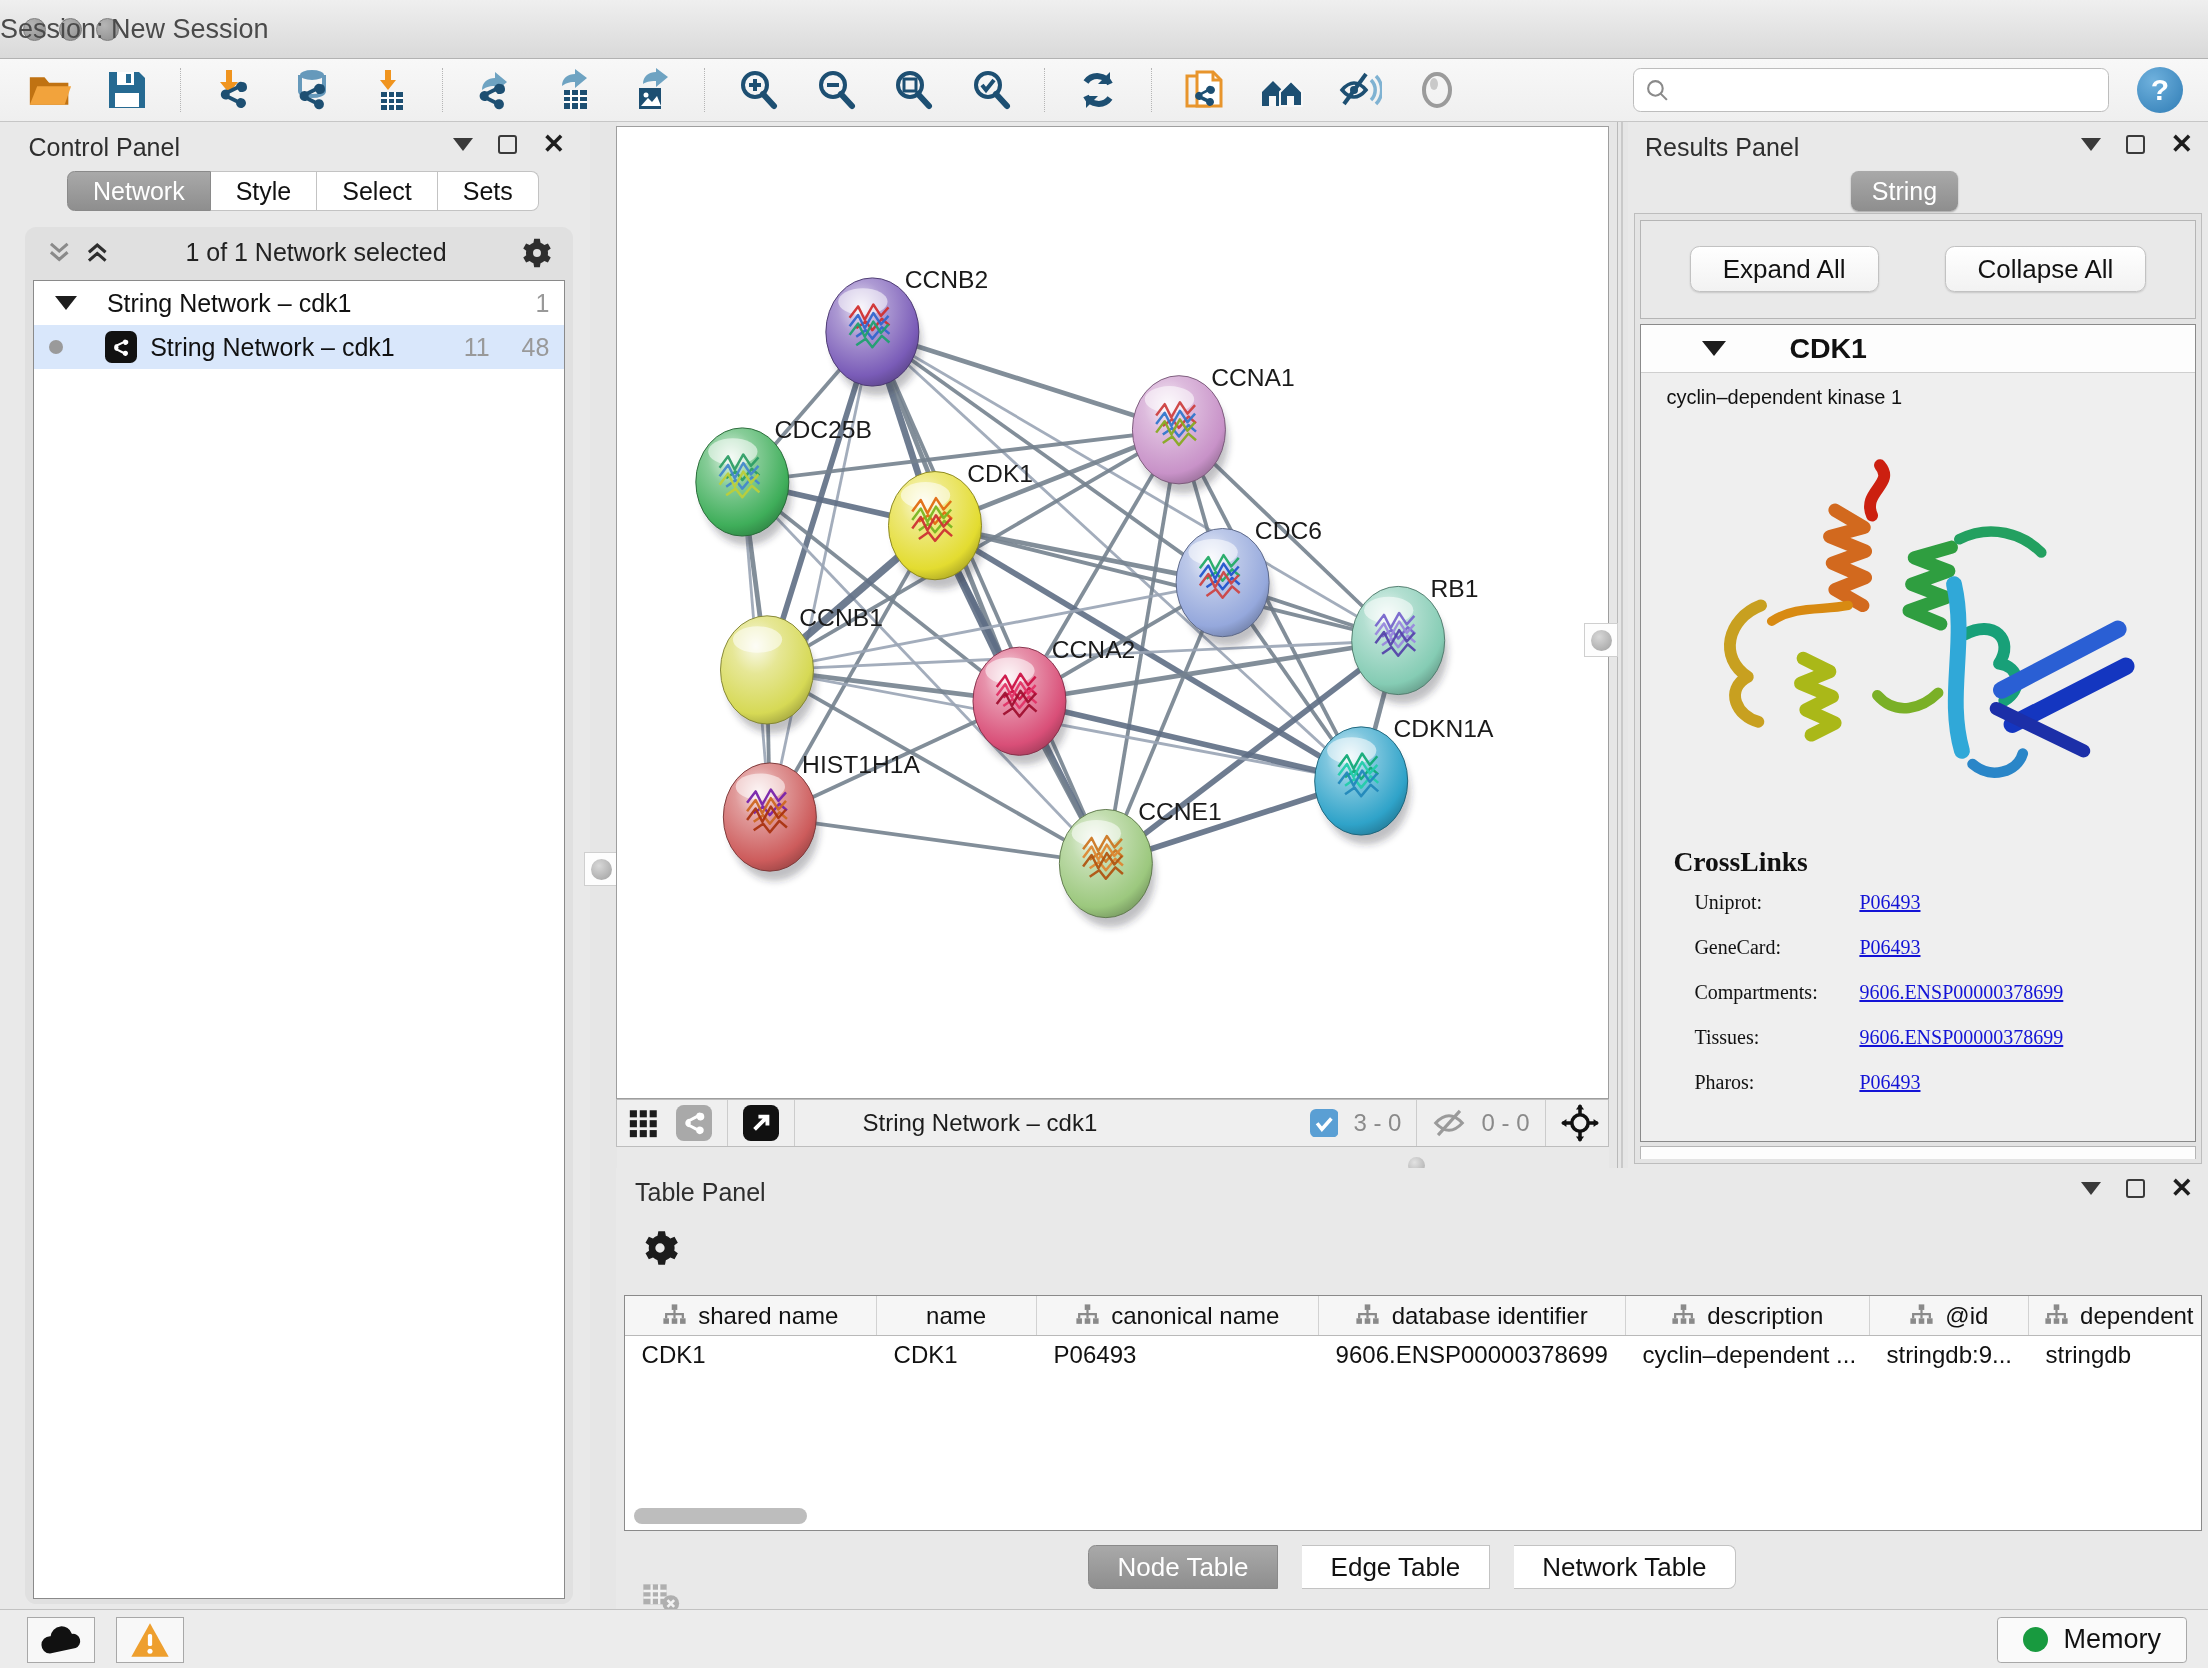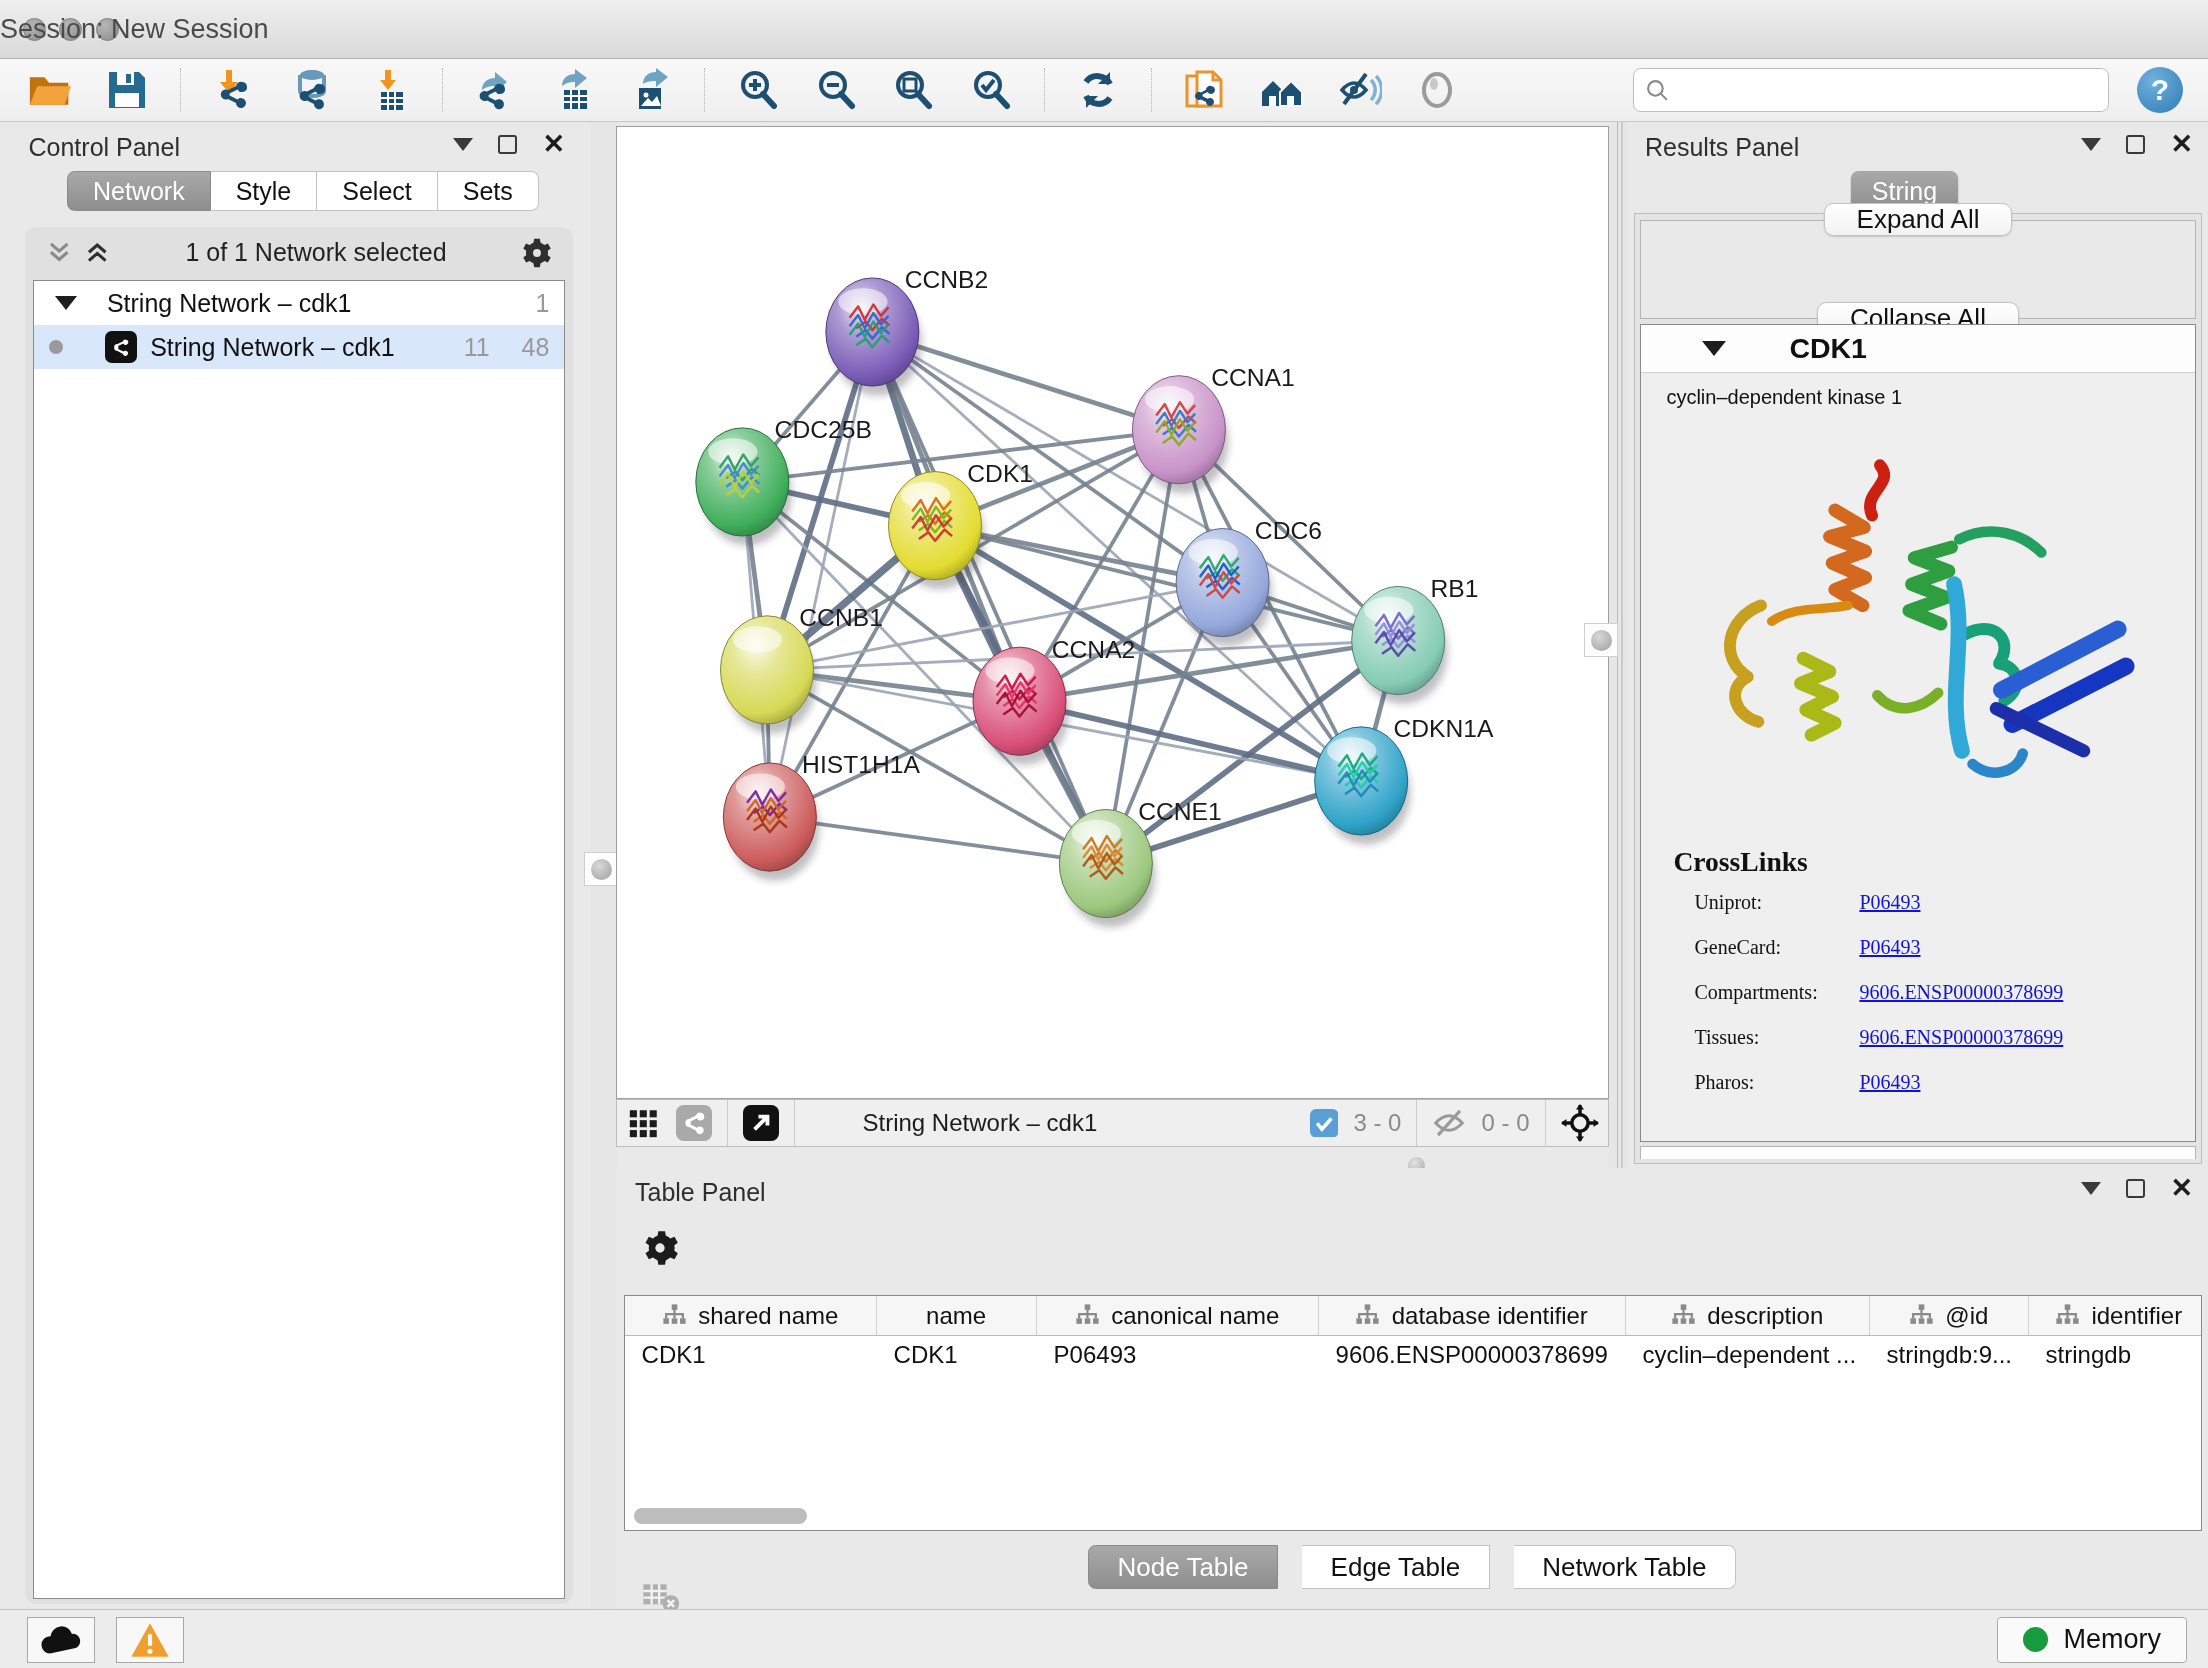--- a/index.html
+++ b/index.html
@@ -82,21 +82,21 @@
 
   
   .results-panel { position:absolute; left:1628px; top:122px; width:580px; height:1046px; background:#e9e9e9; }
   .rp-header { position:absolute; left:17px; top:11.4px; }
   .results-panel .win-ctrls { right:15px; top:13.3px; }
   .string-tab { position:absolute; left:223px; top:49px; width:107px; height:40px; border-radius:7.6px;
     background:linear-gradient(#a9a9a9,#8e8e8e); color:#fff; font-size:25px; display:flex; align-items:center; justify-content:center;
     box-shadow:0 1px 1.9px rgba(0,0,0,.3); }
   .rp-outer { position:absolute; left:5.7px; right:5.7px; top:91px; bottom:3.8px; background:#e4e4e4; border:1px solid #bdbdbd; }
   .rp-btnbox { position:absolute; left:5.7px; right:5.7px; top:5.7px; height:99px; background:#e9e9e9; border:1px solid #b5b5b5;
-    display:flex; align-items:center; justify-content:center; gap:66px;flex-direction:column; }
+    display:flex; align-items:center; justify-content:center; gap:66px; }
   .rp-btn { height:46px; padding:0 32px; background:linear-gradient(#ffffff,#f2f2f2); border:1px solid #c2c2c2;
     border-radius:9.5px; font-size:26px; color:#111; display:flex; align-items:center; box-shadow:0 1px 1.9px rgba(0,0,0,.15); }
   .rp-protbox { position:absolute; left:5.7px; right:5.7px; top:110px; height:818px; border:1.9px solid #8a8a8a; background:#efefef; }
   .rp-prot-header { position:absolute; left:0; right:0; top:0; height:48px; background:#fdfdfd; border-bottom:1px solid #cfcfcf;
     display:flex; align-items:center; }
   .rp-prot-caret { width:0; height:0; border-left:12.4px solid transparent; border-right:12.4px solid transparent; border-top:15px solid #1d1d1d; margin-left:61px; }
   .rp-prot-name { font-size:28.5px; font-weight:bold; color:#111; margin-left:63px; }
   .rp-desc { position:absolute; left:25px; top:61px; font-size:20px; color:#111; }
   .rp-protein-svg { position:absolute; left:38px; top:105px; width:476px; height:409px; }
   .crosslinks { position:absolute; left:32px; right:19px; top:521px; font-family:"Liberation Serif", serif; color:#111; }
@@ -809,21 +809,21 @@
           <div class="th-cell" style="width: 181px;">
             <svg viewBox="0 0 18 18">
               <g fill="#8a8a8a">
                 <rect x="7" y="1" width="4" height="4"></rect>
                 <rect x="1" y="11" width="4" height="4"></rect>
                 <rect x="7" y="11" width="4" height="4"></rect>
                 <rect x="13" y="11" width="4" height="4"></rect>
               </g>
               <path d="M9 5v3M3 11V8h12v3M9 8v3" stroke="#8a8a8a" stroke-width="1.6" fill="none"></path>
             </svg>
-            <span>identifier</span>
+            <span>dependent</span>
           </div>
         </div>
       <div id="table-body">
           <div class="tp-trow">
             <div class="td-cell" style="width: 252px;">CDK1</div>
             <div class="td-cell" style="width: 160px;">CDK1</div>
             <div class="td-cell" style="width: 282px;">P06493</div>
             <div class="td-cell" style="width: 307px;">9606.ENSP00000378699</div>
             <div class="td-cell" style="width: 244px;">cyclin–dependent ...</div>
             <div class="td-cell" style="width: 159px; text-align: center;">stringdb:9...</div>

